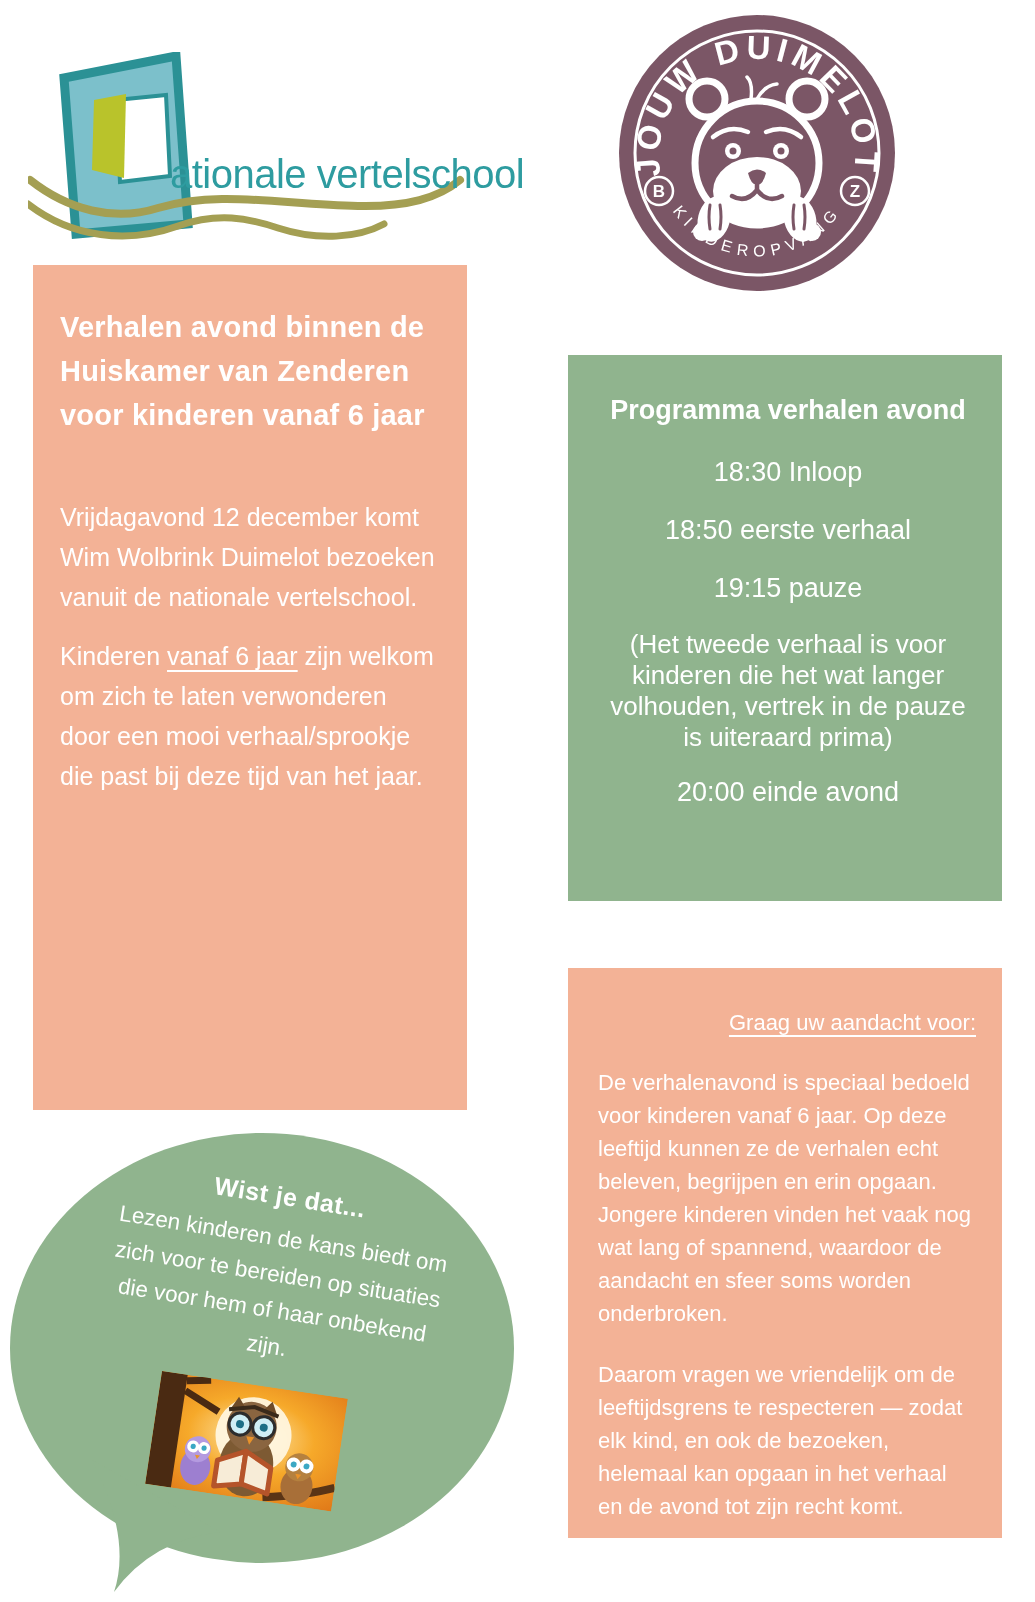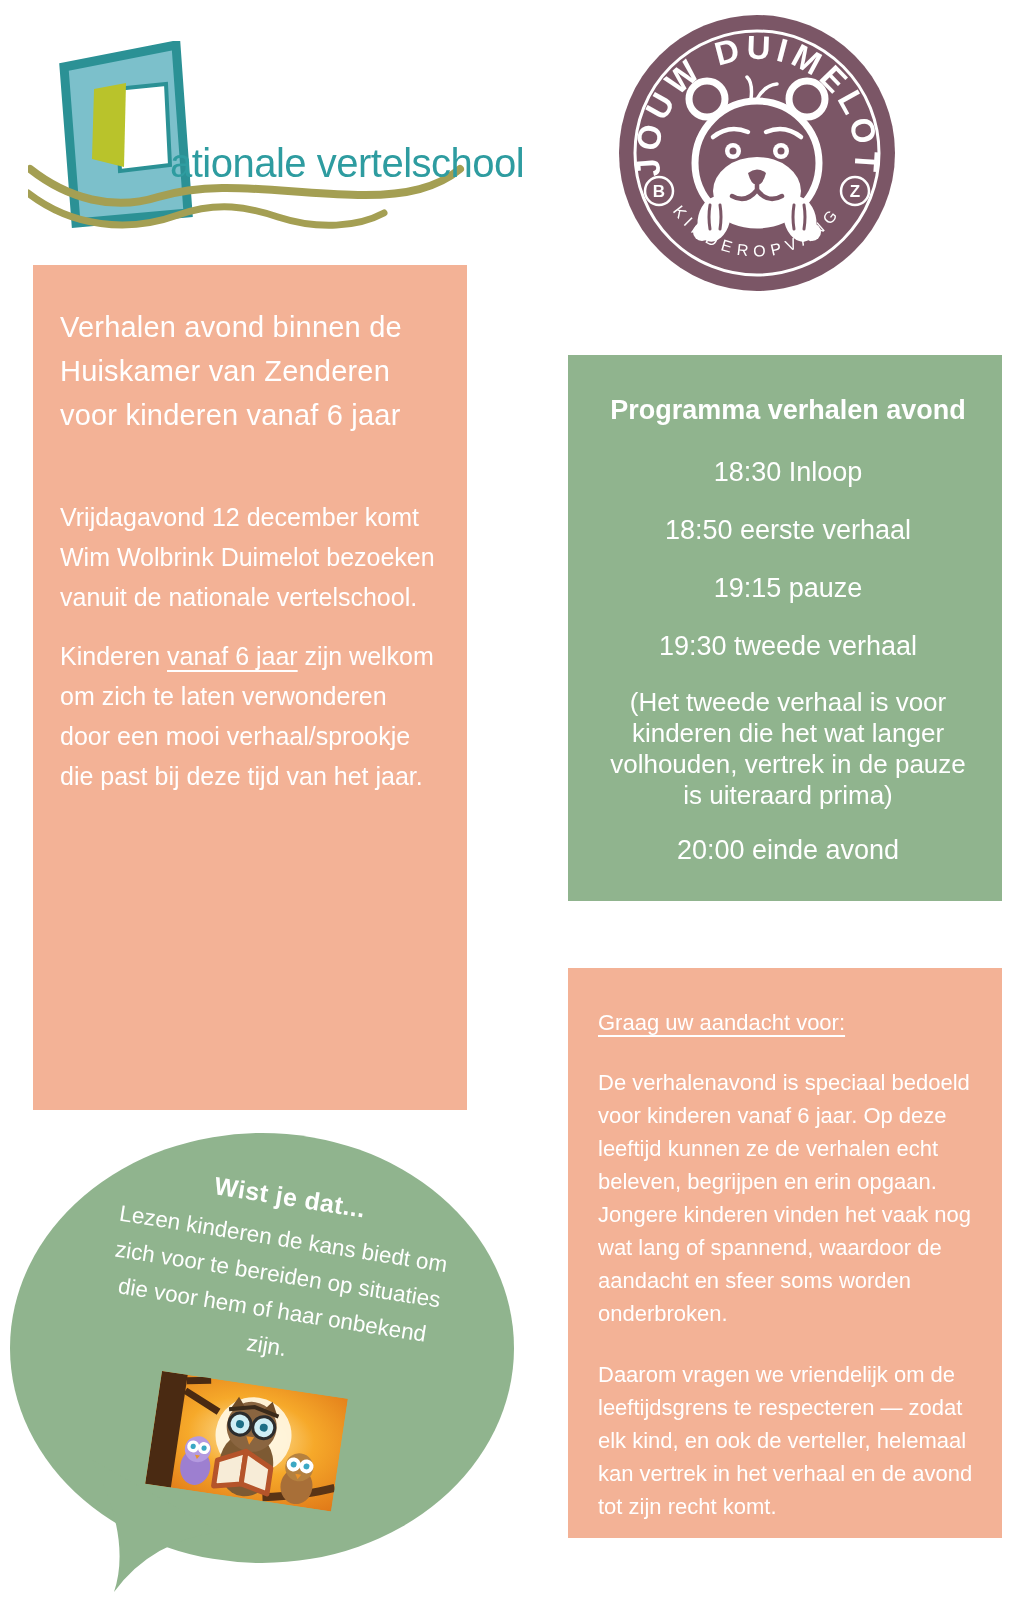--- a/index.html
+++ b/index.html
@@ -8,45 +8,45 @@
     font-family:"Liberation Sans", sans-serif; overflow:hidden;
   }
   .abs { position:absolute; }
 
   
   .cbox { position:absolute; box-sizing:border-box; color:#ffffff; }
   .intro-box   { left:33px;  top:265px; width:434px; height:845px; background:#f3b296; padding:40px 24px 0 27px; }
   .program-box { left:568px; top:355px; width:434px; height:546px; background:#90b48e; padding:38px 24px 0 30px;text-align:center; }
   .attn-box    { left:568px; top:968px; width:434px; height:570px; background:#f3b296; padding:40px 26px 0 30px; }
 
-  .intro-heading { font-size:29px; font-weight:normal; line-height:44px; margin:0 0 60px 0; letter-spacing:0.2px; }
+  .intro-heading { font-size:29px; font-weight:bold; line-height:44px; margin:0 0 60px 0; letter-spacing:0.2px; }
   .intro-p { font-size:25px; line-height:40px; margin:0 0 19px 0; }
   .u-inline { text-decoration:underline; text-underline-offset:5px; }
 
   .program-title { font-size:27px; font-weight:bold; line-height:34px; margin:0 0 28px 0; }
   .program-item  { font-size:27px; line-height:34px; margin:8px 0 24px 0; }
   .program-note  { font-size:26px; line-height:31px; margin:0 0 0 0; }
   .program-close { font-size:27px; line-height:34px; margin:22px 0 0 0; }
 
-  .attn-heading { font-size:22px; line-height:30px; margin:0 0 28px 0; text-decoration:underline; text-underline-offset:5px; }
+  .attn-heading { font-size:22px; line-height:30px; margin:0 0 28px 0; text-decoration:underline; text-underline-offset:5px;text-align:right; }
   .attn-p { font-size:22px; line-height:33px; margin:0 0 28px 0; }
 
   
   .bubble-svg { left:0; top:1118px; }
   .bubble-text {
     left:58px; top:1182px; width:440px; text-align:center; color:#ffffff;
     transform:rotate(9deg); transform-origin:50% 50%;
   }
   .bubble-title { font-size:25px; font-weight:bold; margin:0 0 10px 0; letter-spacing:0.5px; }
   .bubble-line { font-size:22.5px; line-height:36px; }
 
   .owl-wrap { left:162px; top:1371px; width:188px; height:114px; transform:rotate(8.5deg); transform-origin:0 0; }
 
   
-  .vertelschool-logo { left:28px; top:41px;text-align:center; }
+  .vertelschool-logo { left:28px; top:52px;text-align:center; }
   .duimelot-badge { left:617px; top:13px; }
 </style>
 </head>
 <body>
 
 <div class="page">
 
   <div class="abs vertelschool-logo">
     <svg width="540" height="190" viewBox="0 0 540 190">
 
@@ -112,29 +112,28 @@
     <div class="intro-heading">Verhalen avond binnen de Huiskamer van Zenderen voor kinderen vanaf 6 jaar</div>
     <p class="intro-p">Vrijdagavond 12 december komt Wim Wolbrink Duimelot bezoeken vanuit de nationale vertelschool.</p>
     <p class="intro-p"><span>Kinderen </span><span class="u-inline">vanaf 6 jaar</span><span> zijn welkom om zich te laten verwonderen door een mooi verhaal/sprookje die past bij deze tijd van het jaar.</span></p>
   </div>
 
   <div class="cbox program-box">
     <div class="program-title">Programma verhalen avond</div>
     <div class="program-item">18:30 Inloop</div>
     <div class="program-item">18:50 eerste verhaal</div>
     <div class="program-item">19:15 pauze</div>
-    <div class="program-item">19:30 tweede verhaal</div>
     <div class="program-note">(Het tweede verhaal is voor kinderen die het wat langer volhouden, vertrek in de pauze is uiteraard prima)</div>
     <div class="program-close">20:00 einde avond</div>
   </div>
 
   <div class="cbox attn-box">
     <div class="attn-heading">Graag uw aandacht voor:</div>
     <p class="attn-p">De verhalenavond is speciaal bedoeld voor kinderen vanaf 6 jaar. Op deze leeftijd kunnen ze de verhalen echt beleven, begrijpen en erin opgaan. Jongere kinderen vinden het vaak nog wat lang of spannend, waardoor de aandacht en sfeer soms worden onderbroken.</p>
-    <p class="attn-p">Daarom vragen we vriendelijk om de leeftijdsgrens te respecteren — zodat elk kind, en ook de verteller, helemaal kan vertrek in het verhaal en de avond tot zijn recht komt.</p>
+    <p class="attn-p">Daarom vragen we vriendelijk om de leeftijdsgrens te respecteren — zodat elk kind, en ook de bezoeken, helemaal kan opgaan in het verhaal en de avond tot zijn recht komt.</p>
   </div>
 
   <svg class="abs bubble-svg" width="540" height="484" viewBox="0 0 540 484">
     <ellipse cx="262" cy="230" rx="252" ry="215" fill="#90b48e"></ellipse>
     <path d="M 92,342 Q 132,420 114,474 Q 152,422 220,414 Z" fill="#90b48e"></path>
   </svg>
 
   <div class="abs bubble-text">
     <div class="bubble-title">Wist je dat...</div>
     <div class="bubble-line">Lezen kinderen de kans biedt om</div>

